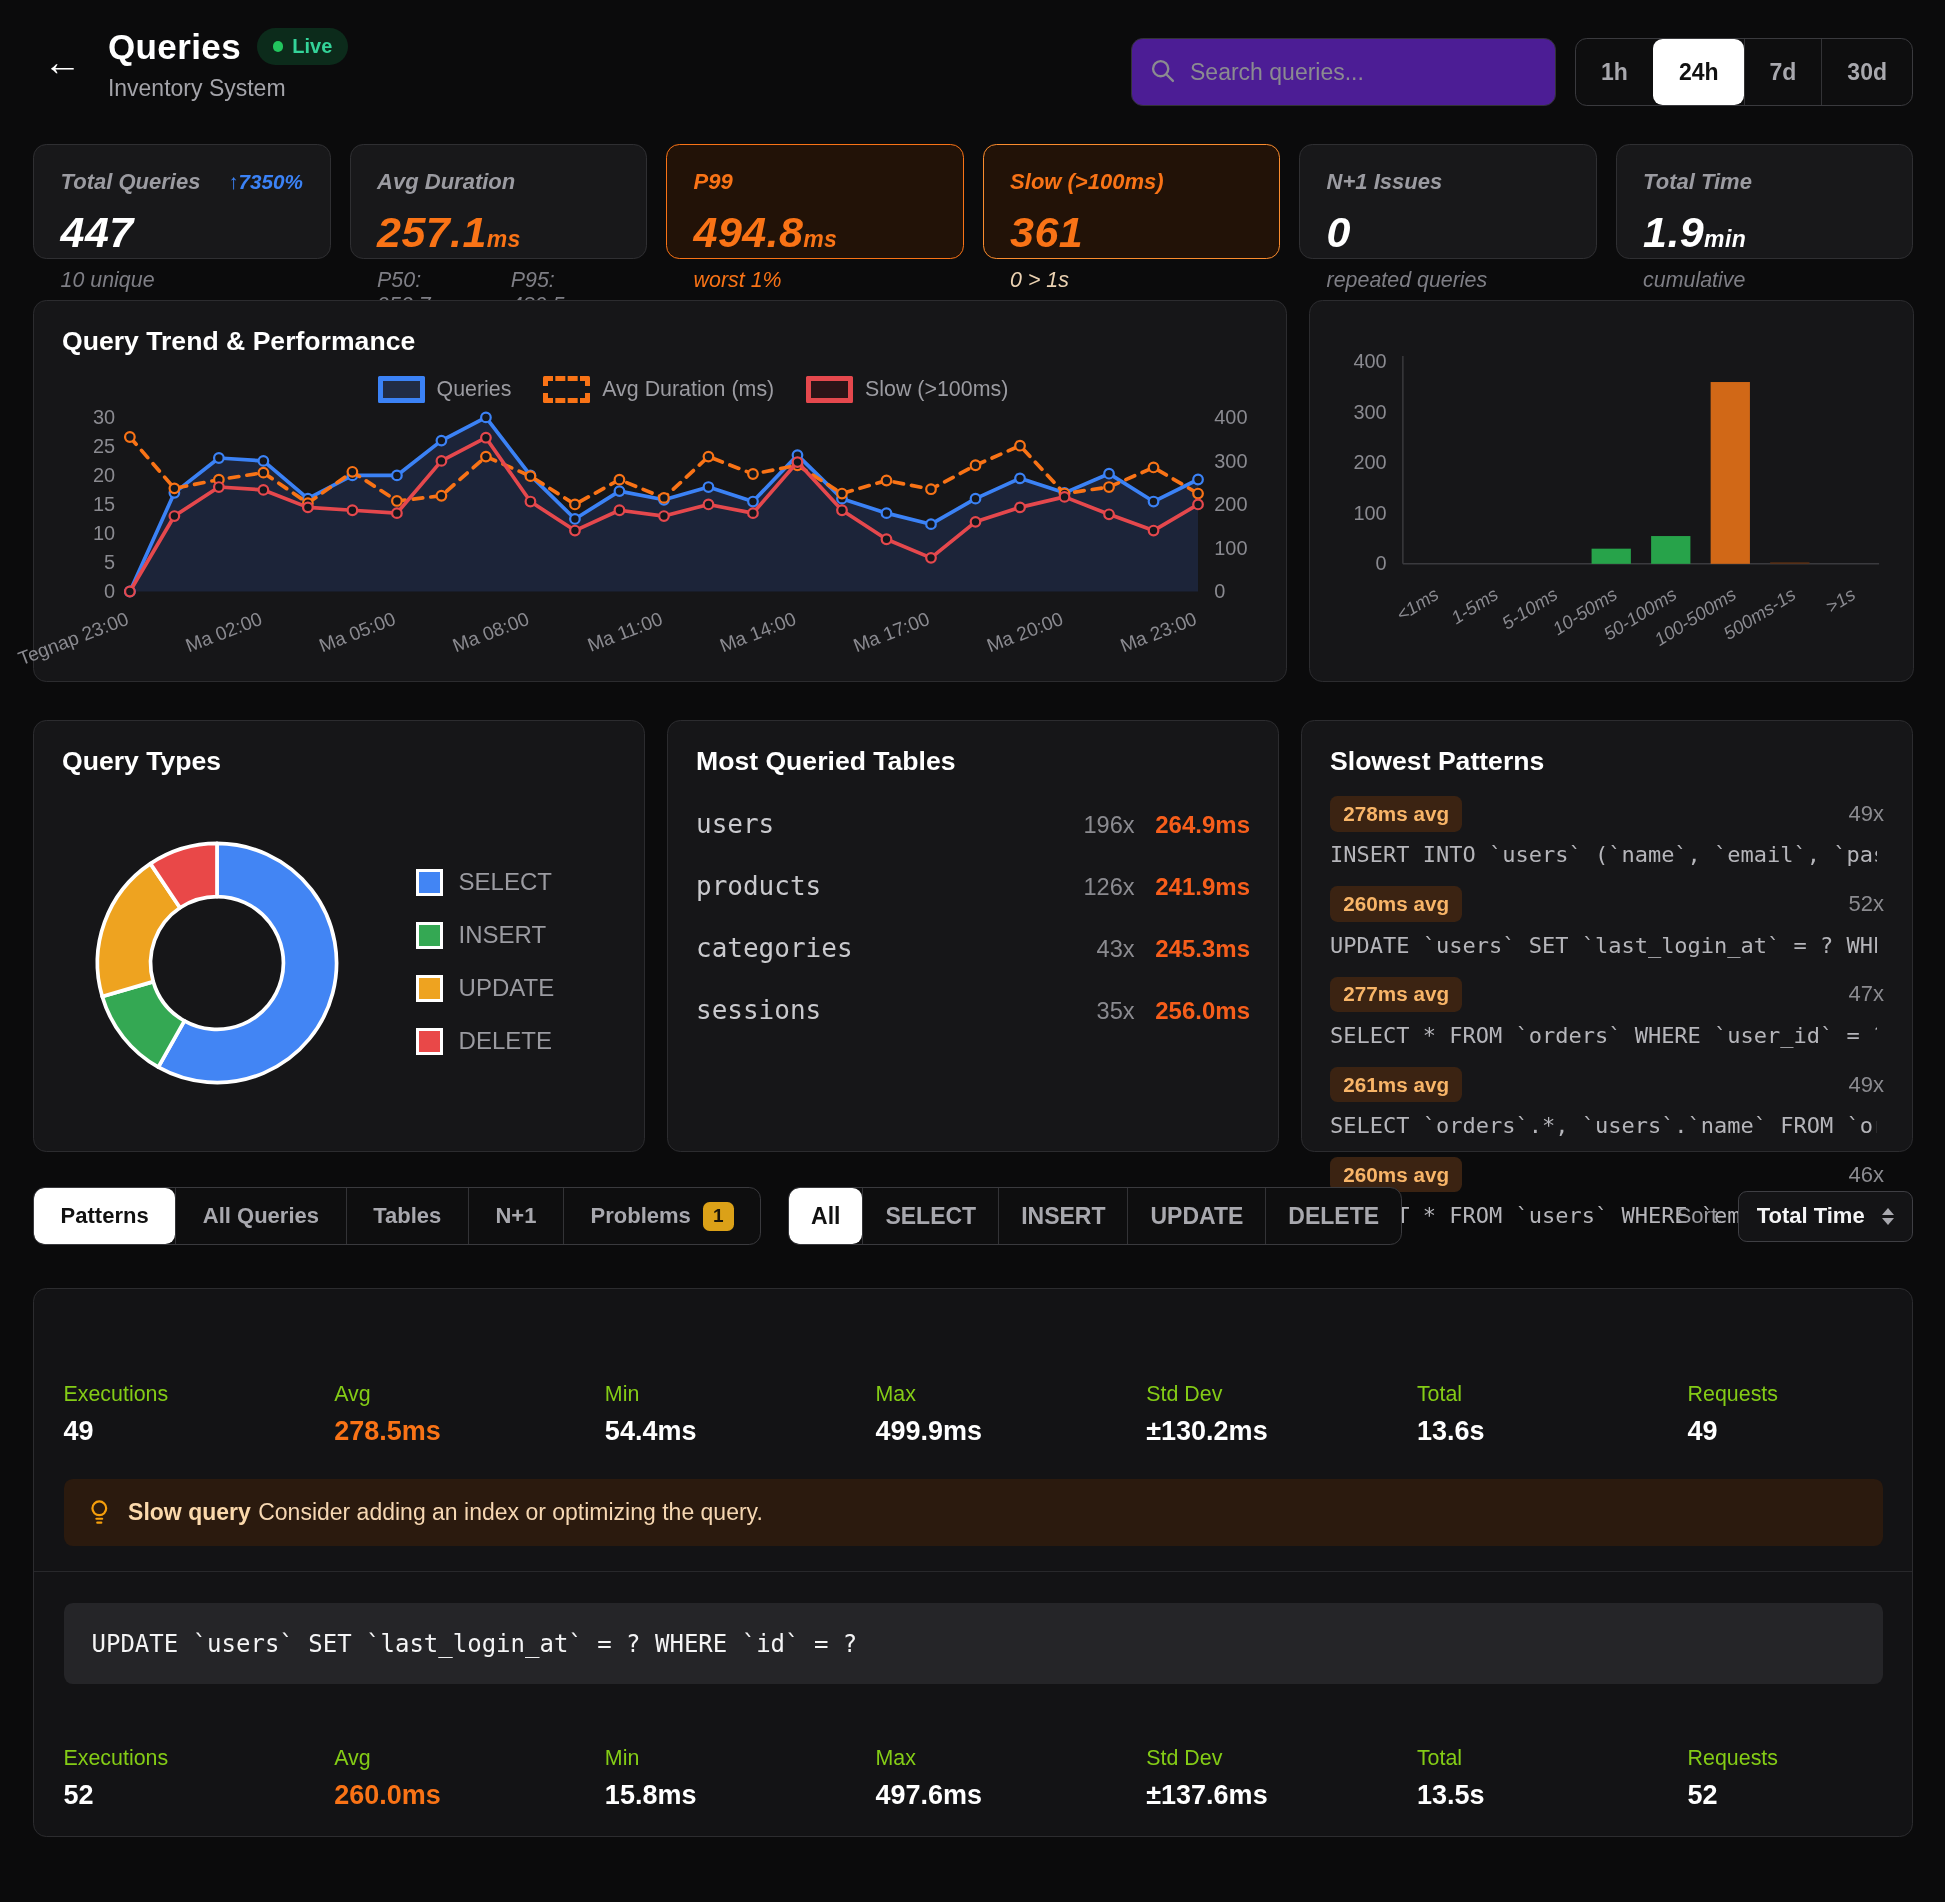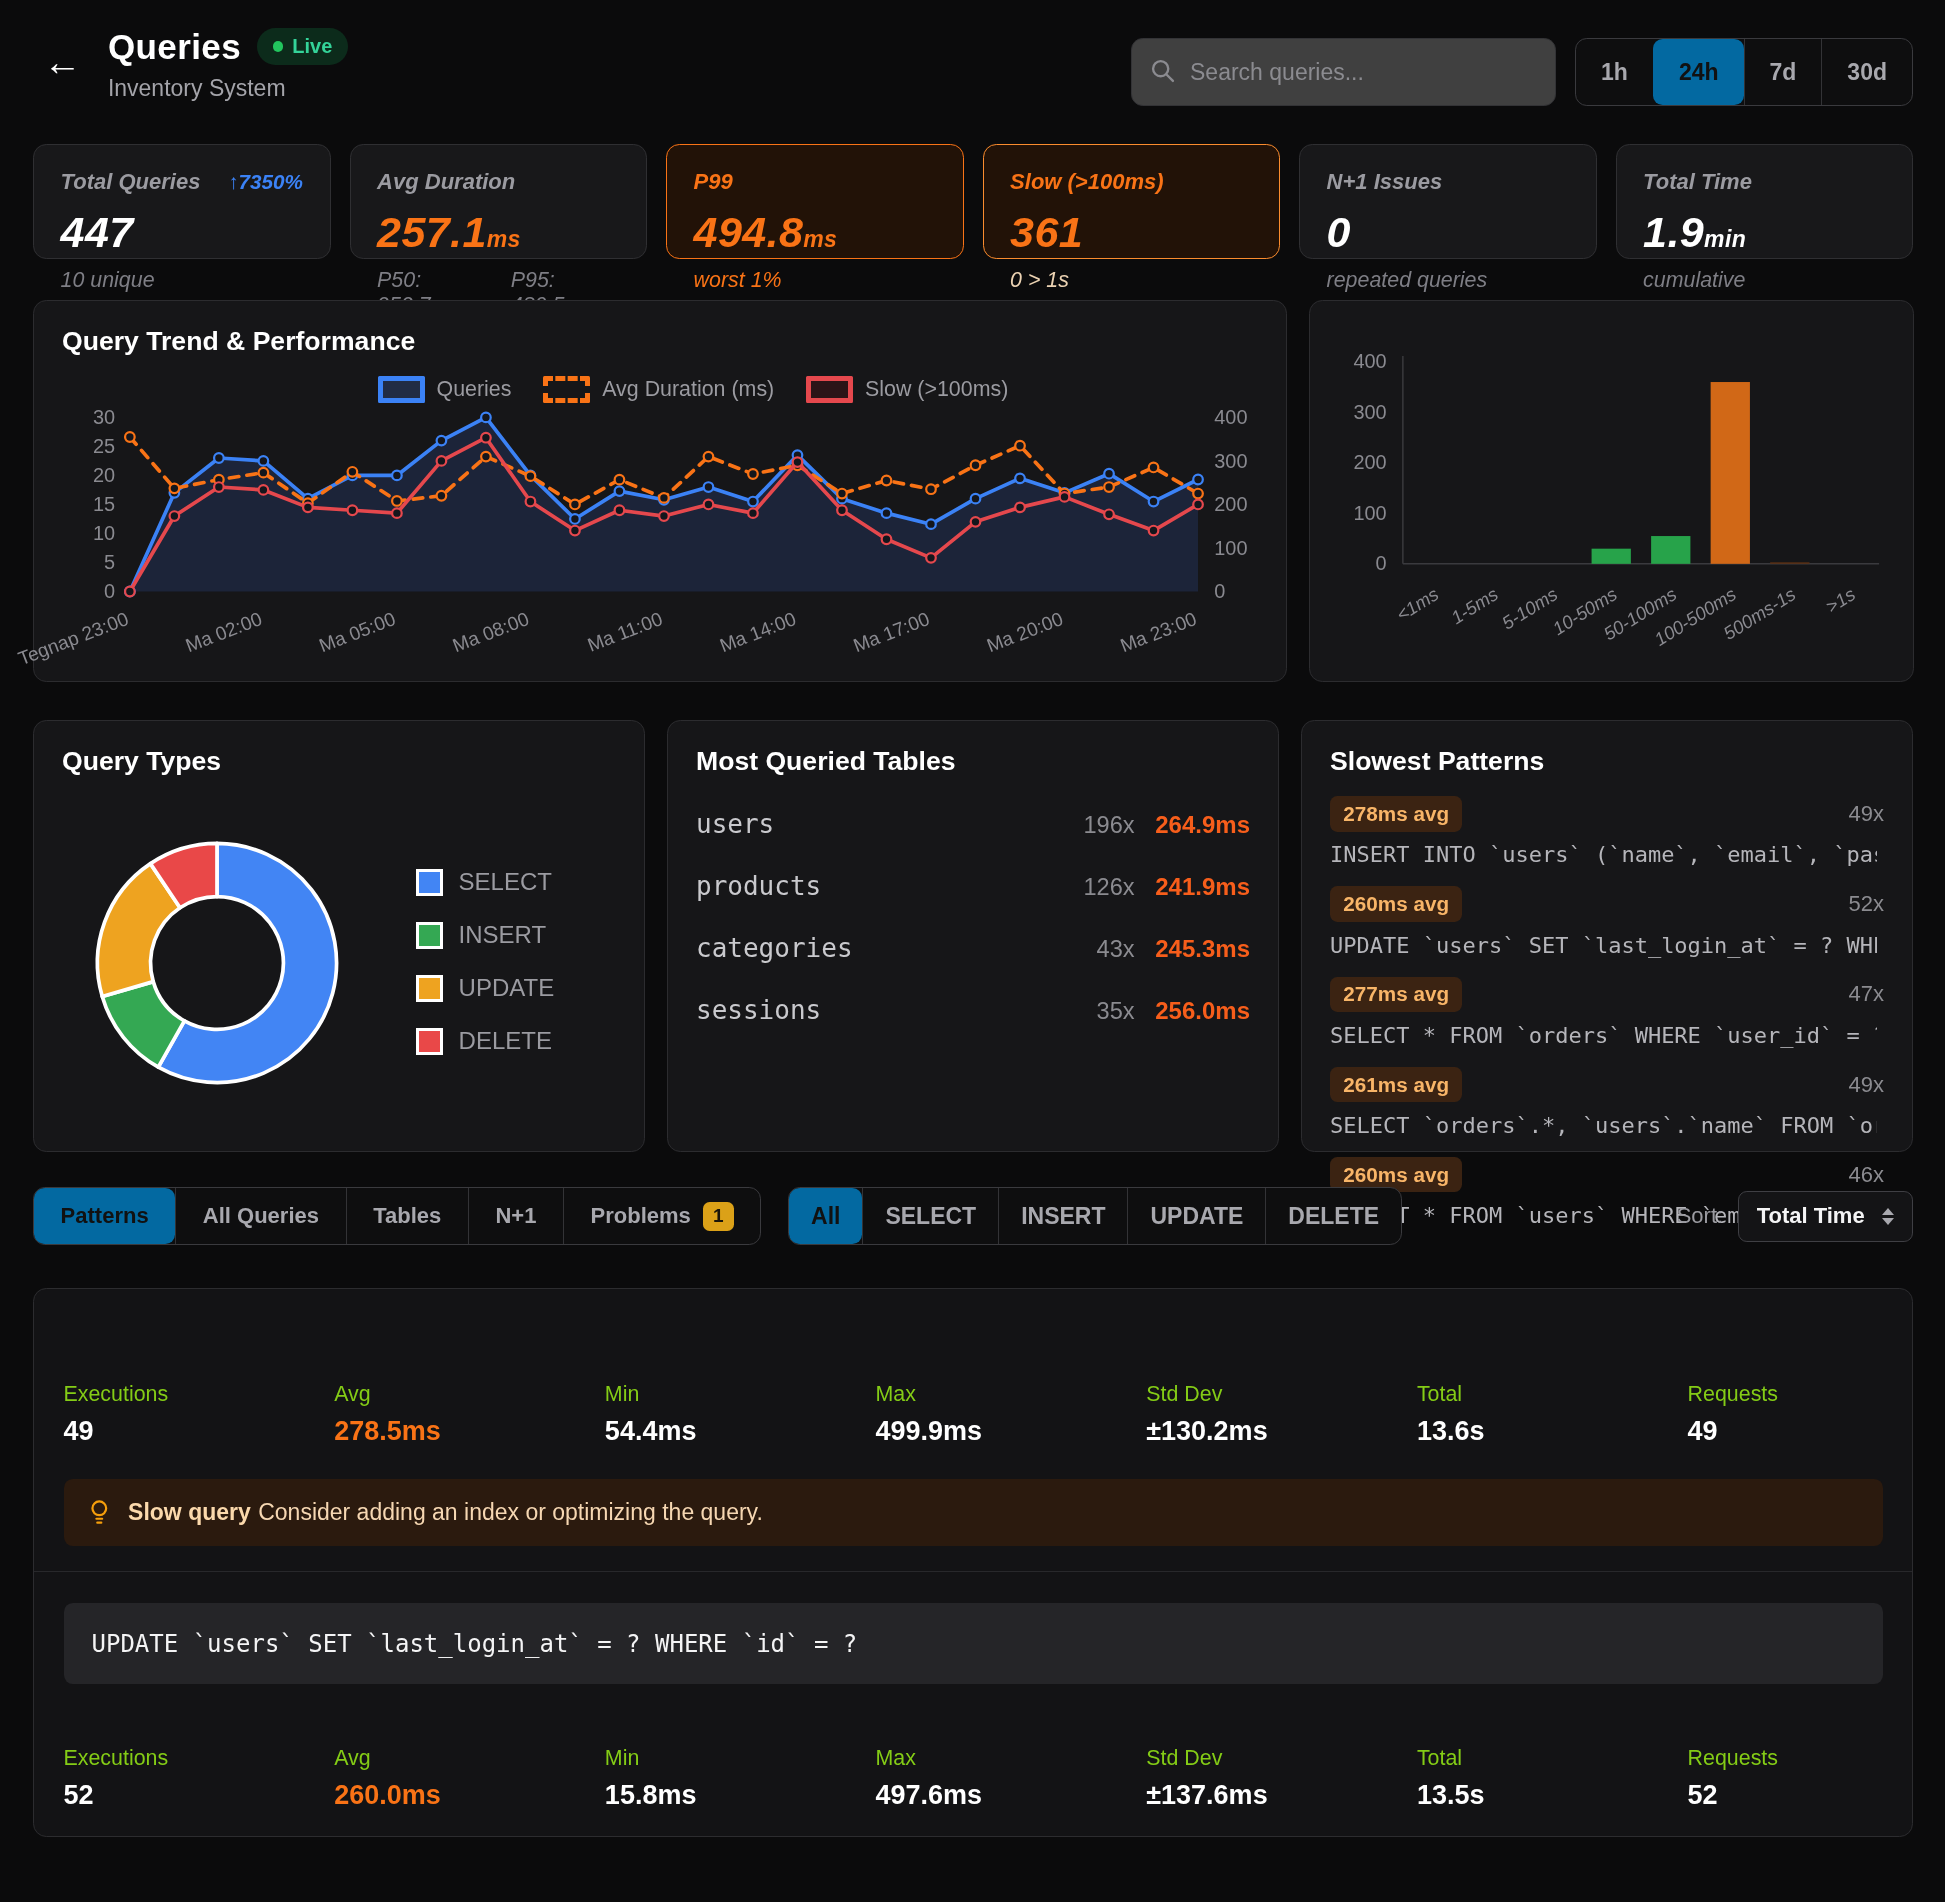--- a/index.html
+++ b/index.html
@@ -15,28 +15,28 @@
   .back-btn { font-size:38px; color:#fff; background:none; border:none; margin:16px 26.6px 0 10.3px; cursor:pointer; line-height:1; }
   .title-row { display:flex; align-items:center; gap:16px; }
   .page-title { font-size:35px; font-weight:bold; letter-spacing:0.4px; }
   .live-badge { display:flex; align-items:center; gap:8.9px; background:#0c2b1b; border-radius:737px; padding:7.4px 16px; }
   .live-dot { width:10.3px; height:10.3px; border-radius:50%; background:#22c55e; }
   .live-label { color:#34d399; font-size:20px; font-weight:bold; }
   .subtitle { color:#a4a4aa; font-size:23px; margin-top:8.9px; }
   .header-right { margin-left:auto; display:flex; gap:19px; align-items:center; margin-top:11.8px; }
   .search-box { position:relative; width:425px; height:68px; }
   .search-box svg { position:absolute; left:17.7px; top:19px; }
-  .search-input { width:100%; height:100%; background:#404040; border:1.5px solid #333336; border-radius:11.8px;
+  .search-input { width:100%; height:100%; background:#4c1d95; border:1.5px solid #333336; border-radius:11.8px;
     color:#e4e4e7; font-size:23px; padding:0 14.8px 0 58px; outline:none; font-family:"Liberation Sans",sans-serif; }
   .search-input::placeholder { color:#8b8b90; }
   .seg { display:flex; border:1.5px solid #3a3a3e; border-radius:11.8px; overflow:hidden; background:#0e0e0f; height:68px; }
   .seg button { background:transparent; border:none; color:#a8a8ae; font-size:23px; font-weight:600;
     padding:0 25px; cursor:pointer; border-left:1.5px solid #333336; font-family:"Liberation Sans",sans-serif; }
   .seg button:first-child { border-left:none; }
-  .seg button.active { background:#0369a1; color:#111; border-radius:9.6px; border-left-color:transparent; }
+  .seg button.active { background:#ffffff; color:#111; border-radius:9.6px; border-left-color:transparent; }
 
   
   .stats-row { display:grid; grid-template-columns:repeat(6,1fr); gap:19px; margin-top:38px; }
   .stat-card { background:#18181a; border:1.5px solid #2f2f32; border-radius:13.3px; padding:23.6px 26.6px; height:115px;font-style:italic; }
   .stat-card.warn { background:#221207; border-color:#f97316; }
   .stat-top { display:flex; justify-content:space-between; align-items:baseline; }
   .stat-label { color:#9b9ba1; font-size:22px; font-weight:600; }
   .warn .stat-label { color:#f97316; }
   .stat-delta { color:#3b82f6; font-size:20.7px; font-weight:600; }
   .stat-value { font-size:43px; font-weight:bold; margin-top:13.3px; letter-spacing:0.4px; }

